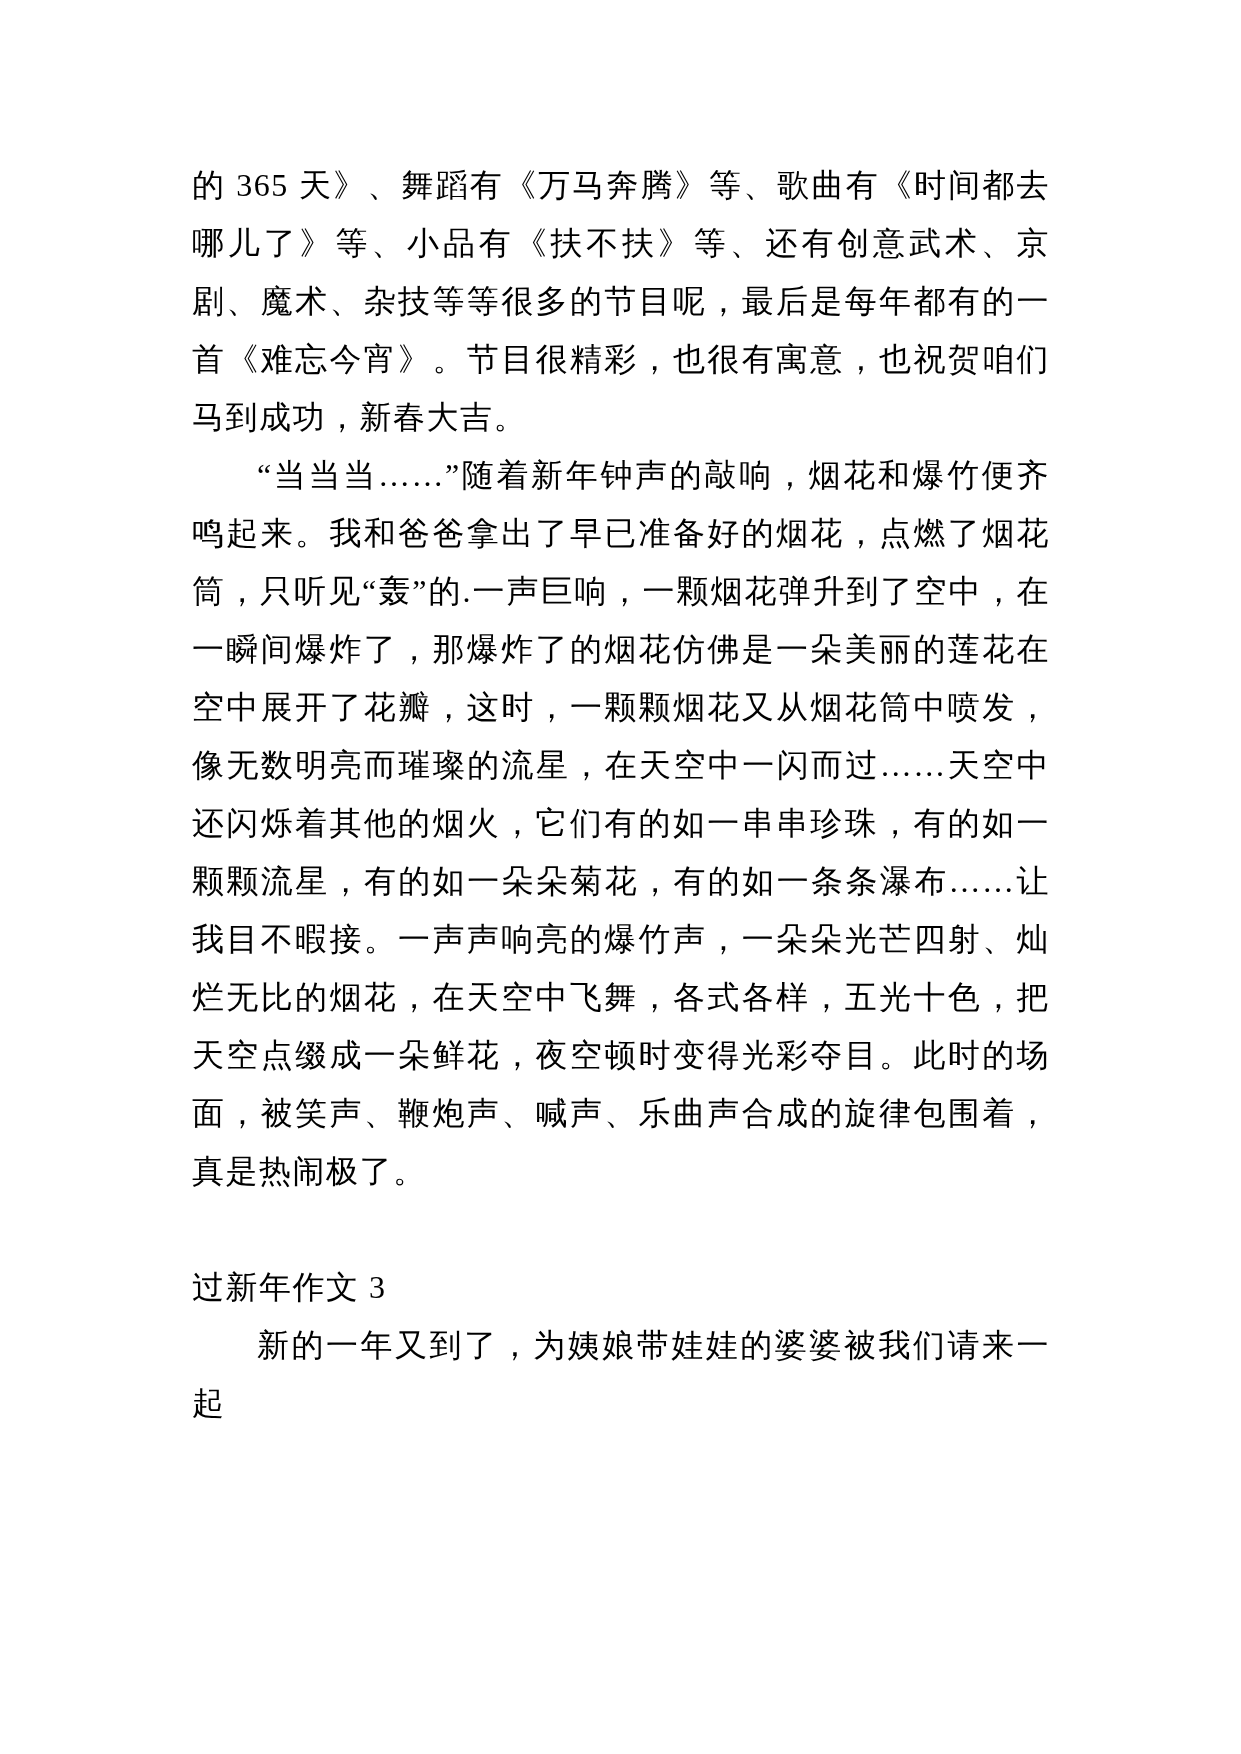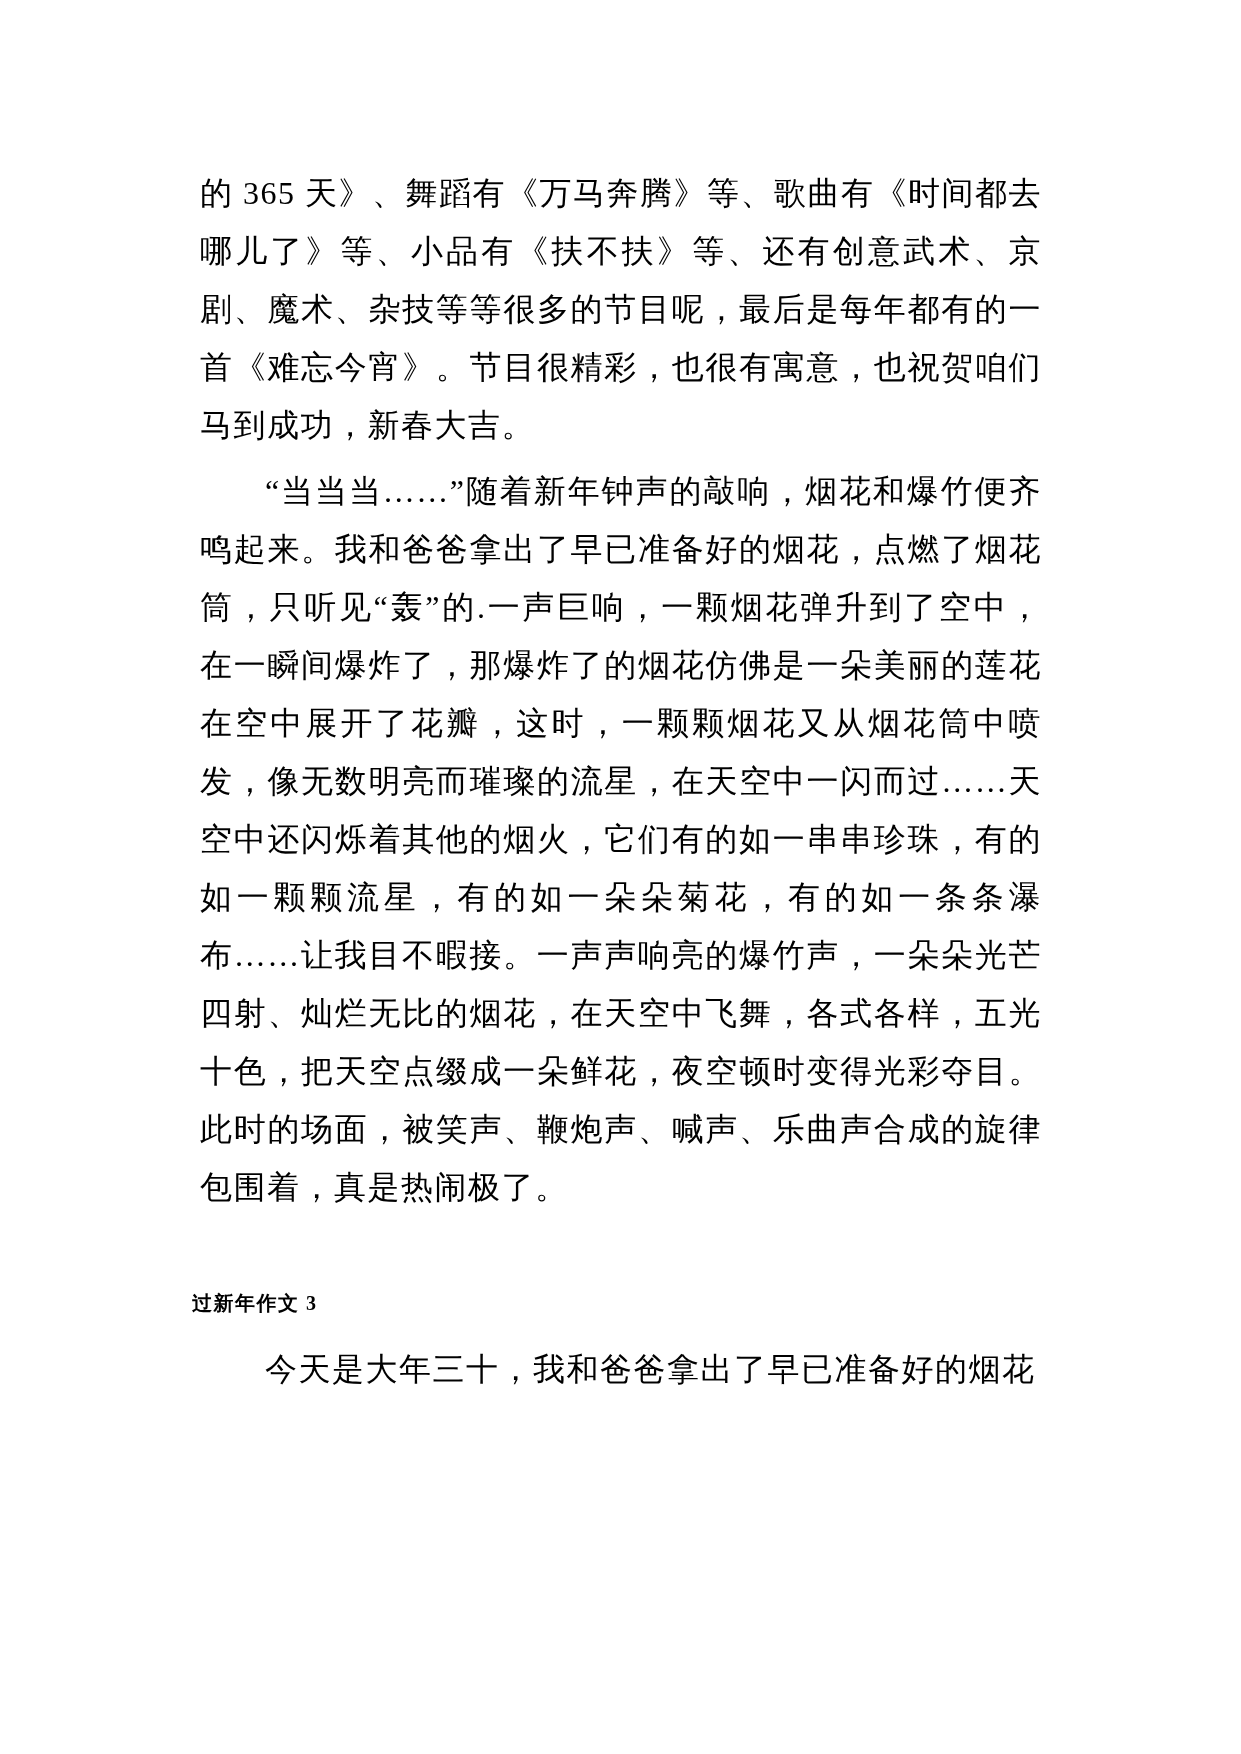--- a/index.html
+++ b/index.html
@@ -18,40 +18,40 @@
   }
   .content {
     position: absolute;
     left: 192px;
     top: 156px;
     width: 858px;
     font-size: 32px;
     line-height: 58px;
   }
   .para {
-    margin: 8px;
+    margin: 0;
     text-align: justify;
     text-justify: inter-character;
     letter-spacing: 1.5px;
     word-break: break-all;
   }
   .para.indent {
     text-indent: 65px;
   }
   .heading {
     margin: 58px 0 0 0;
-    font-size: 20px;
+    font-size: 32px;
     line-height: 58px;
-    font-weight: bold;
+    font-weight: normal;
     letter-spacing: 1.5px;
   }
 </style>
 </head>
 <body>
 
 <div class="page">
   <div class="content">
     <p class="para">的 365 天》、舞蹈有《万马奔腾》等、歌曲有《时间都去哪儿了》等、小品有《扶不扶》等、还有创意武术、京剧、魔术、杂技等等很多的节目呢，最后是每年都有的一首《难忘今宵》。节目很精彩，也很有寓意，也祝贺咱们马到成功，新春大吉。</p>
     <p class="para indent">“当当当……”随着新年钟声的敲响，烟花和爆竹便齐鸣起来。我和爸爸拿出了早已准备好的烟花，点燃了烟花筒，只听见“轰”的.一声巨响，一颗烟花弹升到了空中，在一瞬间爆炸了，那爆炸了的烟花仿佛是一朵美丽的莲花在空中展开了花瓣，这时，一颗颗烟花又从烟花筒中喷发，像无数明亮而璀璨的流星，在天空中一闪而过……天空中还闪烁着其他的烟火，它们有的如一串串珍珠，有的如一颗颗流星，有的如一朵朵菊花，有的如一条条瀑布……让我目不暇接。一声声响亮的爆竹声，一朵朵光芒四射、灿烂无比的烟花，在天空中飞舞，各式各样，五光十色，把天空点缀成一朵鲜花，夜空顿时变得光彩夺目。此时的场面，被笑声、鞭炮声、喊声、乐曲声合成的旋律包围着，真是热闹极了。</p>
     <h2 class="heading">过新年作文 3</h2>
-    <p class="para indent">今天是大年三十，我和爸爸拿出了早已准备好的烟花</p>
+    <p class="para indent">新的一年又到了，为姨娘带娃娃的婆婆被我们请来一起</p>
   </div>
 </div>
 
 </body></html>

